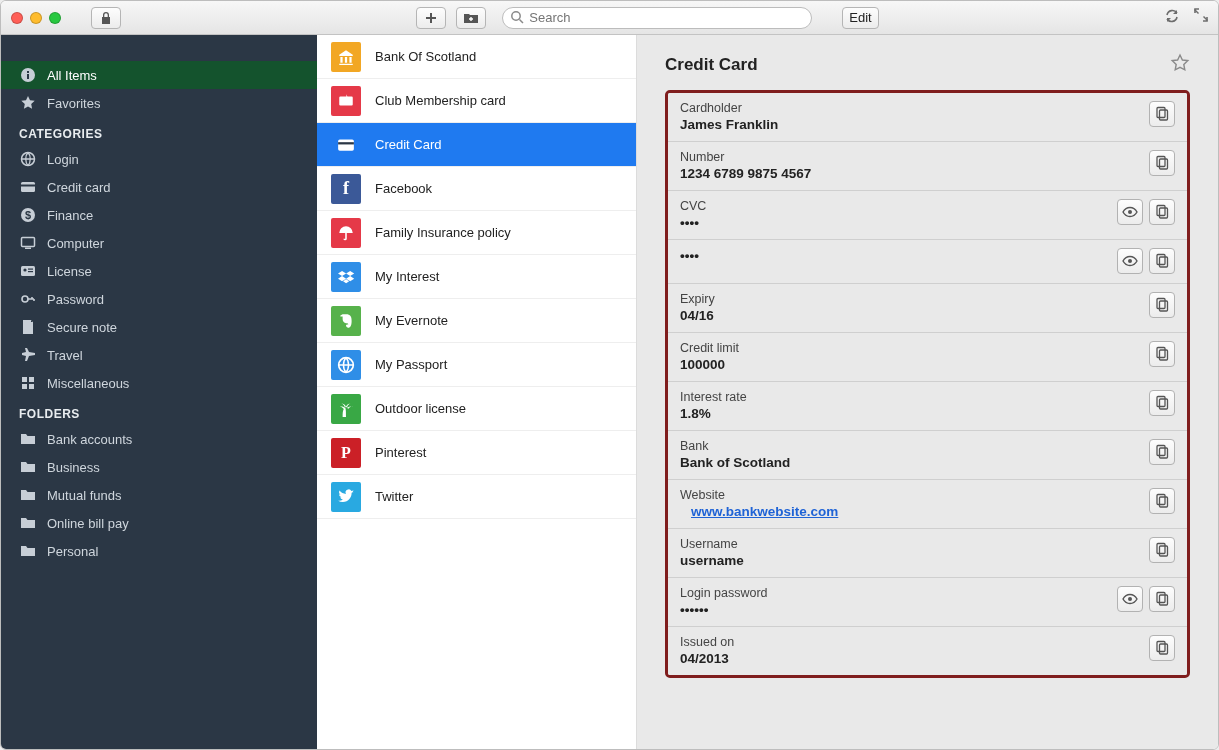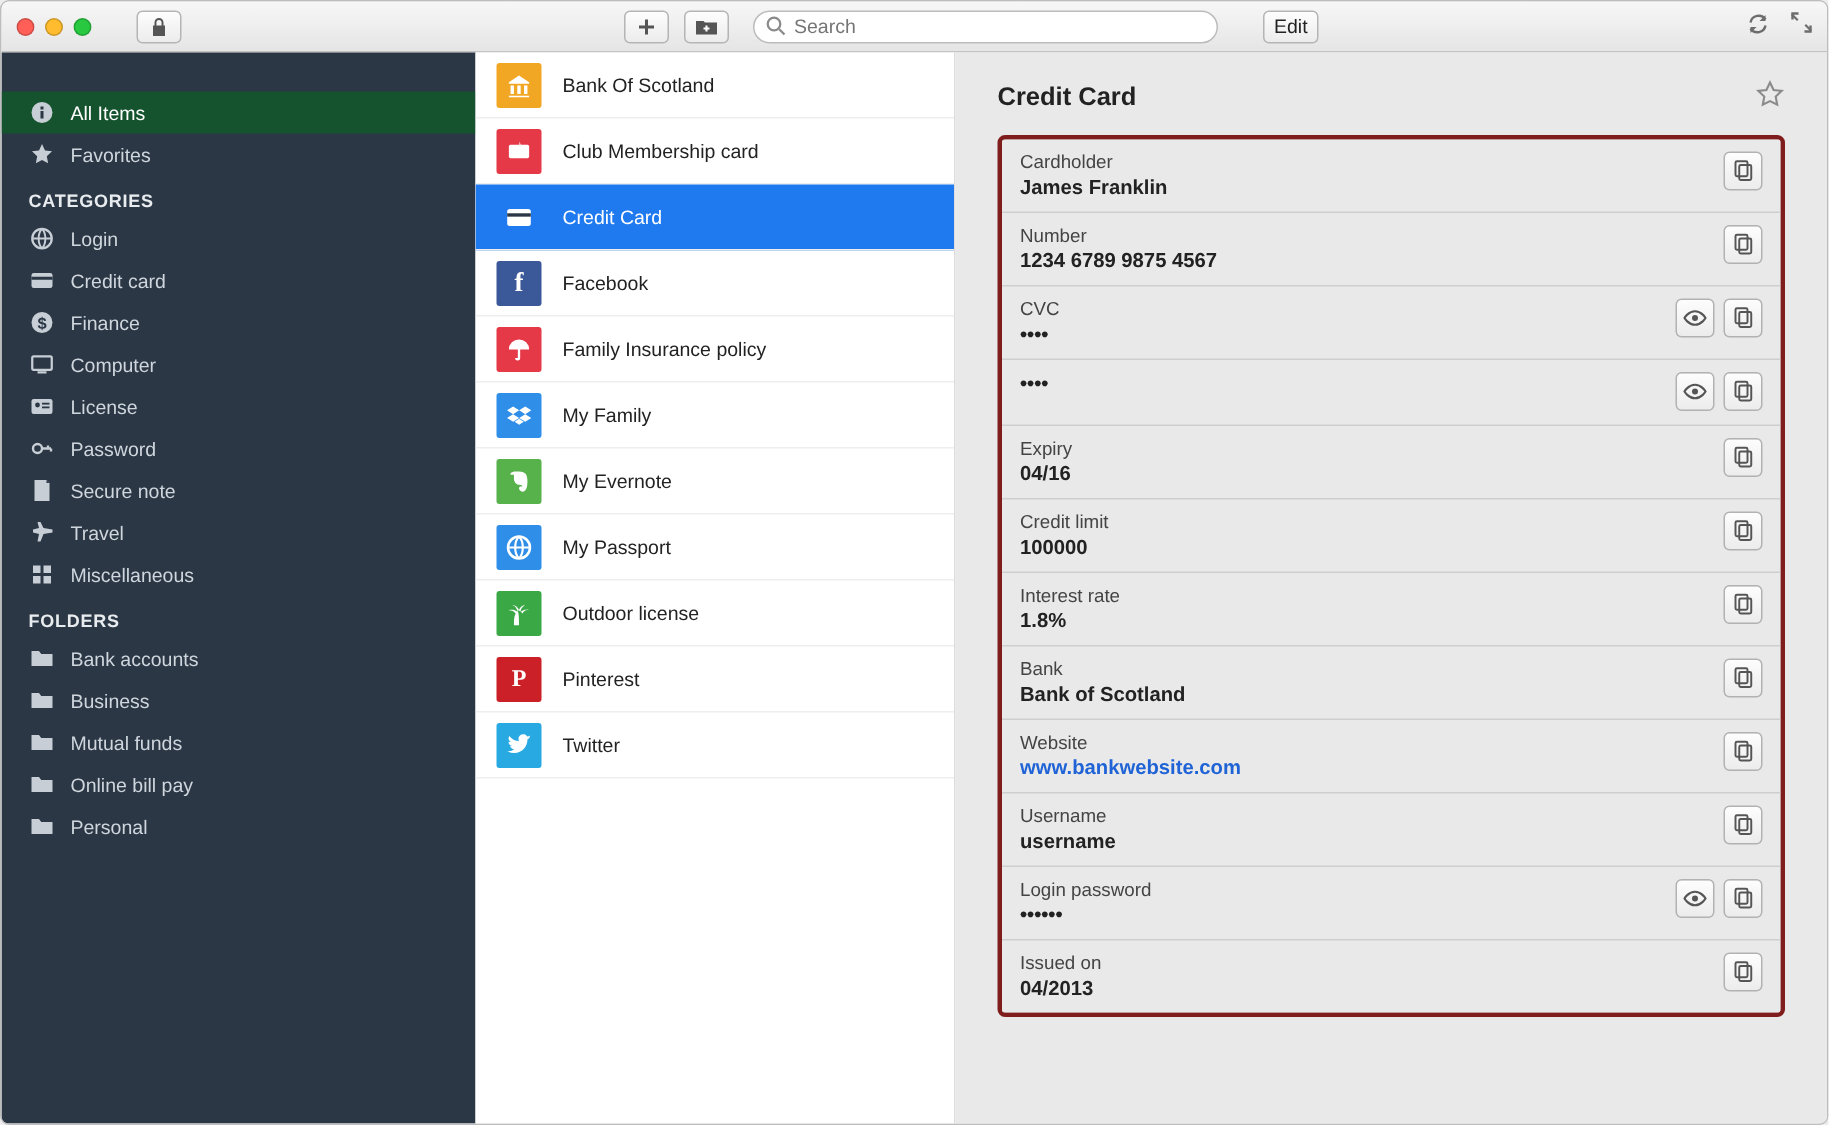--- a/index.html
+++ b/index.html
@@ -42,21 +42,21 @@
   .detail { flex:1; background:#e9e9e9; overflow:auto; padding:16px 28px 20px 28px; position:relative; }
   .detail-header { display:flex; align-items:center; justify-content:space-between; margin:2px 0 14px 0; }
   .detail-header h2 { margin:0; font-size:17px; font-weight:700; color:#222; }
   .star { color:#8a8a8a; cursor:pointer; }
   .card { border:3px solid #7f1d1d; border-radius:5px; overflow:hidden; }
   .row { border-top:1px solid #cfcfcf; padding:8px 12px 9px 12px; display:flex; align-items:flex-start; gap:8px; background:#e9e9e9; }
   .row:first-child { border-top:none; }
   .row .kv { flex:1; min-width:0; }
   .row .label { font-size:12.5px; color:#444; margin-bottom:2px; }
   .row .value { font-size:13.5px; font-weight:700; color:#222; word-break:break-word; }
-  .row .value.link { color:#1f63d6; font-weight:700; cursor:pointer; }
+  .row .value.link { color:#1f63d6; text-decoration:underline; font-weight:700; cursor:pointer;margin-left:11px; }
   .row .actions { display:flex; gap:6px; }
   .iconbtn { width:26px; height:26px; border:1px solid #b2b2b2; border-radius:4px; background:linear-gradient(#fdfdfd,#ececec); display:flex; align-items:center; justify-content:center; cursor:pointer; }
   .iconbtn svg { display:block; color:#555; }
 
   
   .detail::-webkit-scrollbar, .sidebar::-webkit-scrollbar, .list::-webkit-scrollbar { width:10px; }
   .detail::-webkit-scrollbar-thumb, .sidebar::-webkit-scrollbar-thumb, .list::-webkit-scrollbar-thumb { background:#c9c9c9; border-radius:5px; }
 </style>
 </head>
 <body>
@@ -300,21 +300,21 @@
             </svg>
           </span>
     <span>Family Insurance policy</span>
   </div>
         <div class="li">
     <span class="chip" style="background:#2f8ee7">
             <svg width="18" height="18" viewBox="0 0 16 16">
               <use href="#i-dropbox"></use>
             </svg>
           </span>
-    <span>My Family</span>
+    <span>My Interest</span>
   </div>
         <div class="li">
     <span class="chip" style="background:#57b24b">
             <svg width="18" height="18" viewBox="0 0 16 16">
               <use href="#i-evernote"></use>
             </svg>
           </span>
     <span>My Evernote</span>
   </div>
         <div class="li">

